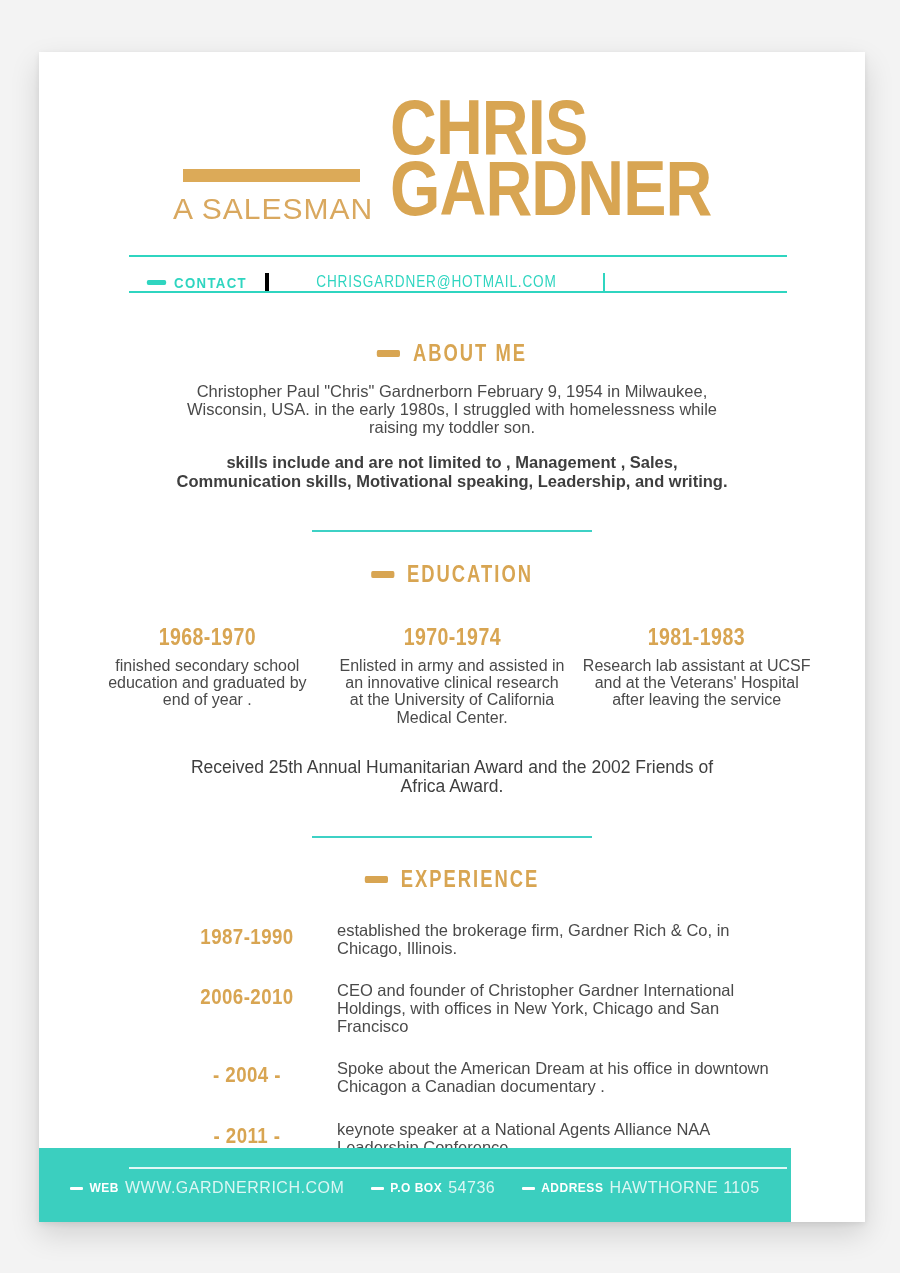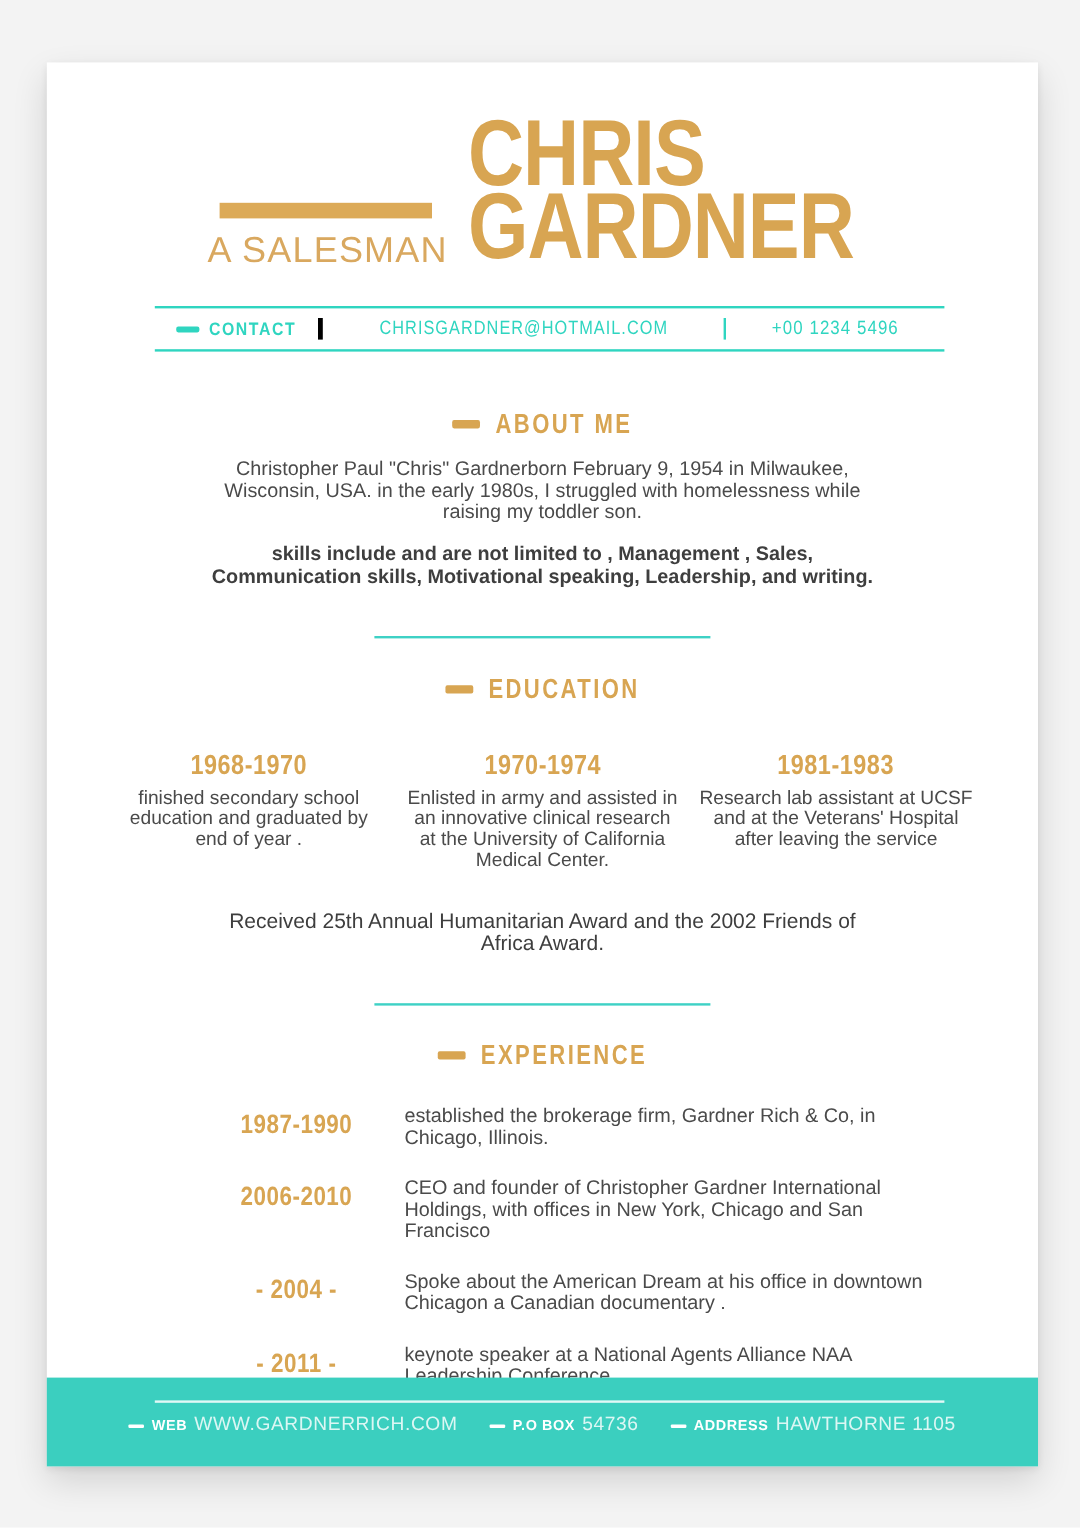--- a/index.html
+++ b/index.html
@@ -41,21 +41,21 @@
     font-size: 30px; font-weight: 400; letter-spacing: 1px;
     white-space: nowrap;
   }
 
   
   .contact-bar {
     position: absolute; left: 90px; top: 203px;
     width: 658px; height: 38px;
     border-top: 2px solid #2fd5c0;
     border-bottom: 2px solid #2fd5c0;
-    display: flex; align-items: center;
+    display: flex; align-items: flex-end;
   }
   .contact-cell { display: flex; align-items: center; justify-content: center; }
   .contact-label-cell { width: 136px; }
   .contact-email-cell {
     width: 340px;
     border-left: 4px solid #000000;
     border-right: 2px solid #2fd5c0;
   }
   .contact-phone-cell { flex: 1; }
   .contact-label-inner {
@@ -130,21 +130,21 @@
     white-space: nowrap;
   }
   .exp-desc {
     margin-left: 0px; width: 452px;
     color: #4a4a4a; font-size: 16.5px; line-height: 1.1;
   }
 
   
   .footer {
     position: absolute; left: 0; bottom: 0;
-    width: 826px; height: 74px;
+    width: 752px; height: 74px;
     background: #3bcfbf;
   }
   .footer-line {
     position: absolute; left: 90px; top: 19px;
     width: 658px; height: 2px;
     background: rgba(255,255,255,0.85);
   }
   .footer-items {
     position: absolute; left: 0; top: 31px; width: 100%;
     display: flex; justify-content: center; gap: 27px;
@@ -175,23 +175,20 @@
 
     <div class="contact-bar">
       <div class="contact-cell contact-label-cell">
         <div class="contact-label-inner">
           <span class="contact-dash"></span>
           <span class="contact-label-text">CONTACT</span>
         </div>
       </div>
       <div class="contact-cell contact-email-cell">
         <span class="contact-email">CHRISGARDNER@HOTMAIL.COM</span>
-      </div>
-      <div class="contact-cell contact-phone-cell">
-        <span class="contact-phone">+00 1234 5496</span>
       </div>
     </div>
   </div>
 
   <div class="about-section">
     <div class="section-heading">
       <span class="heading-dash"></span>
       <span class="heading-text">ABOUT ME</span>
     </div>
     <p class="bio-text">Christopher Paul "Chris" Gardnerborn February 9, 1954 in Milwaukee, Wisconsin, USA. in the early 1980s, I struggled with homelessness while raising my toddler son.</p>

